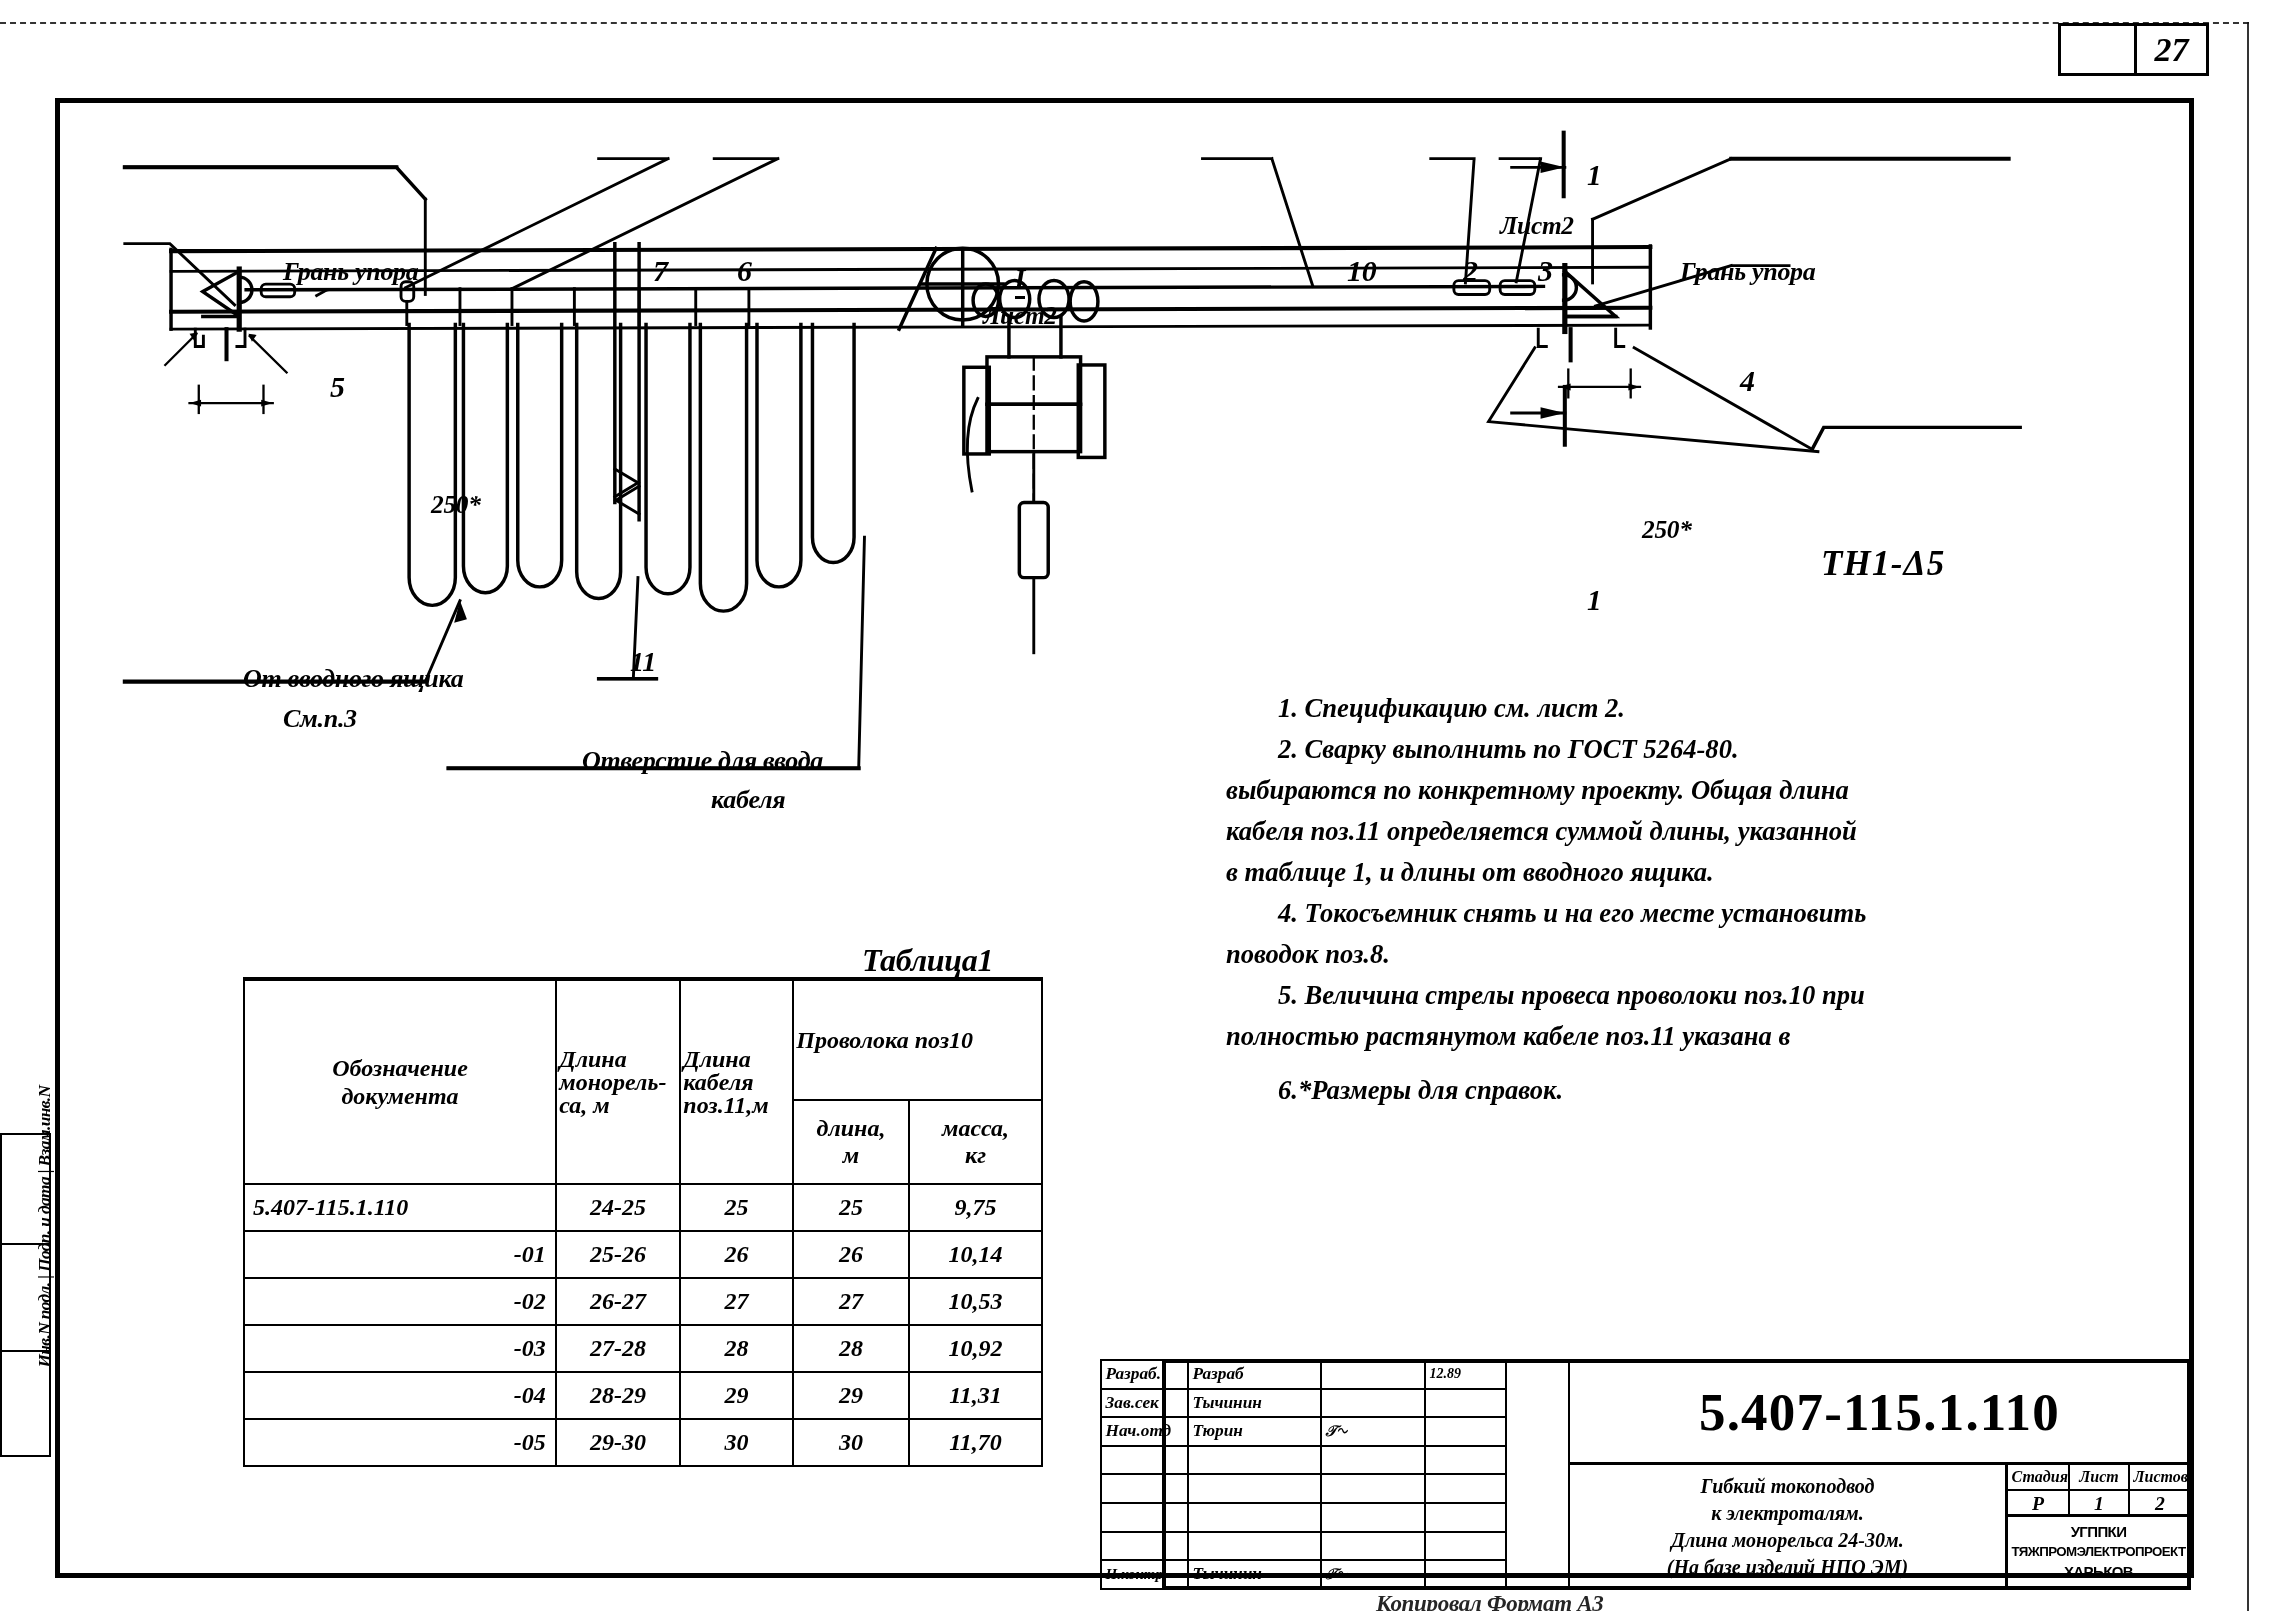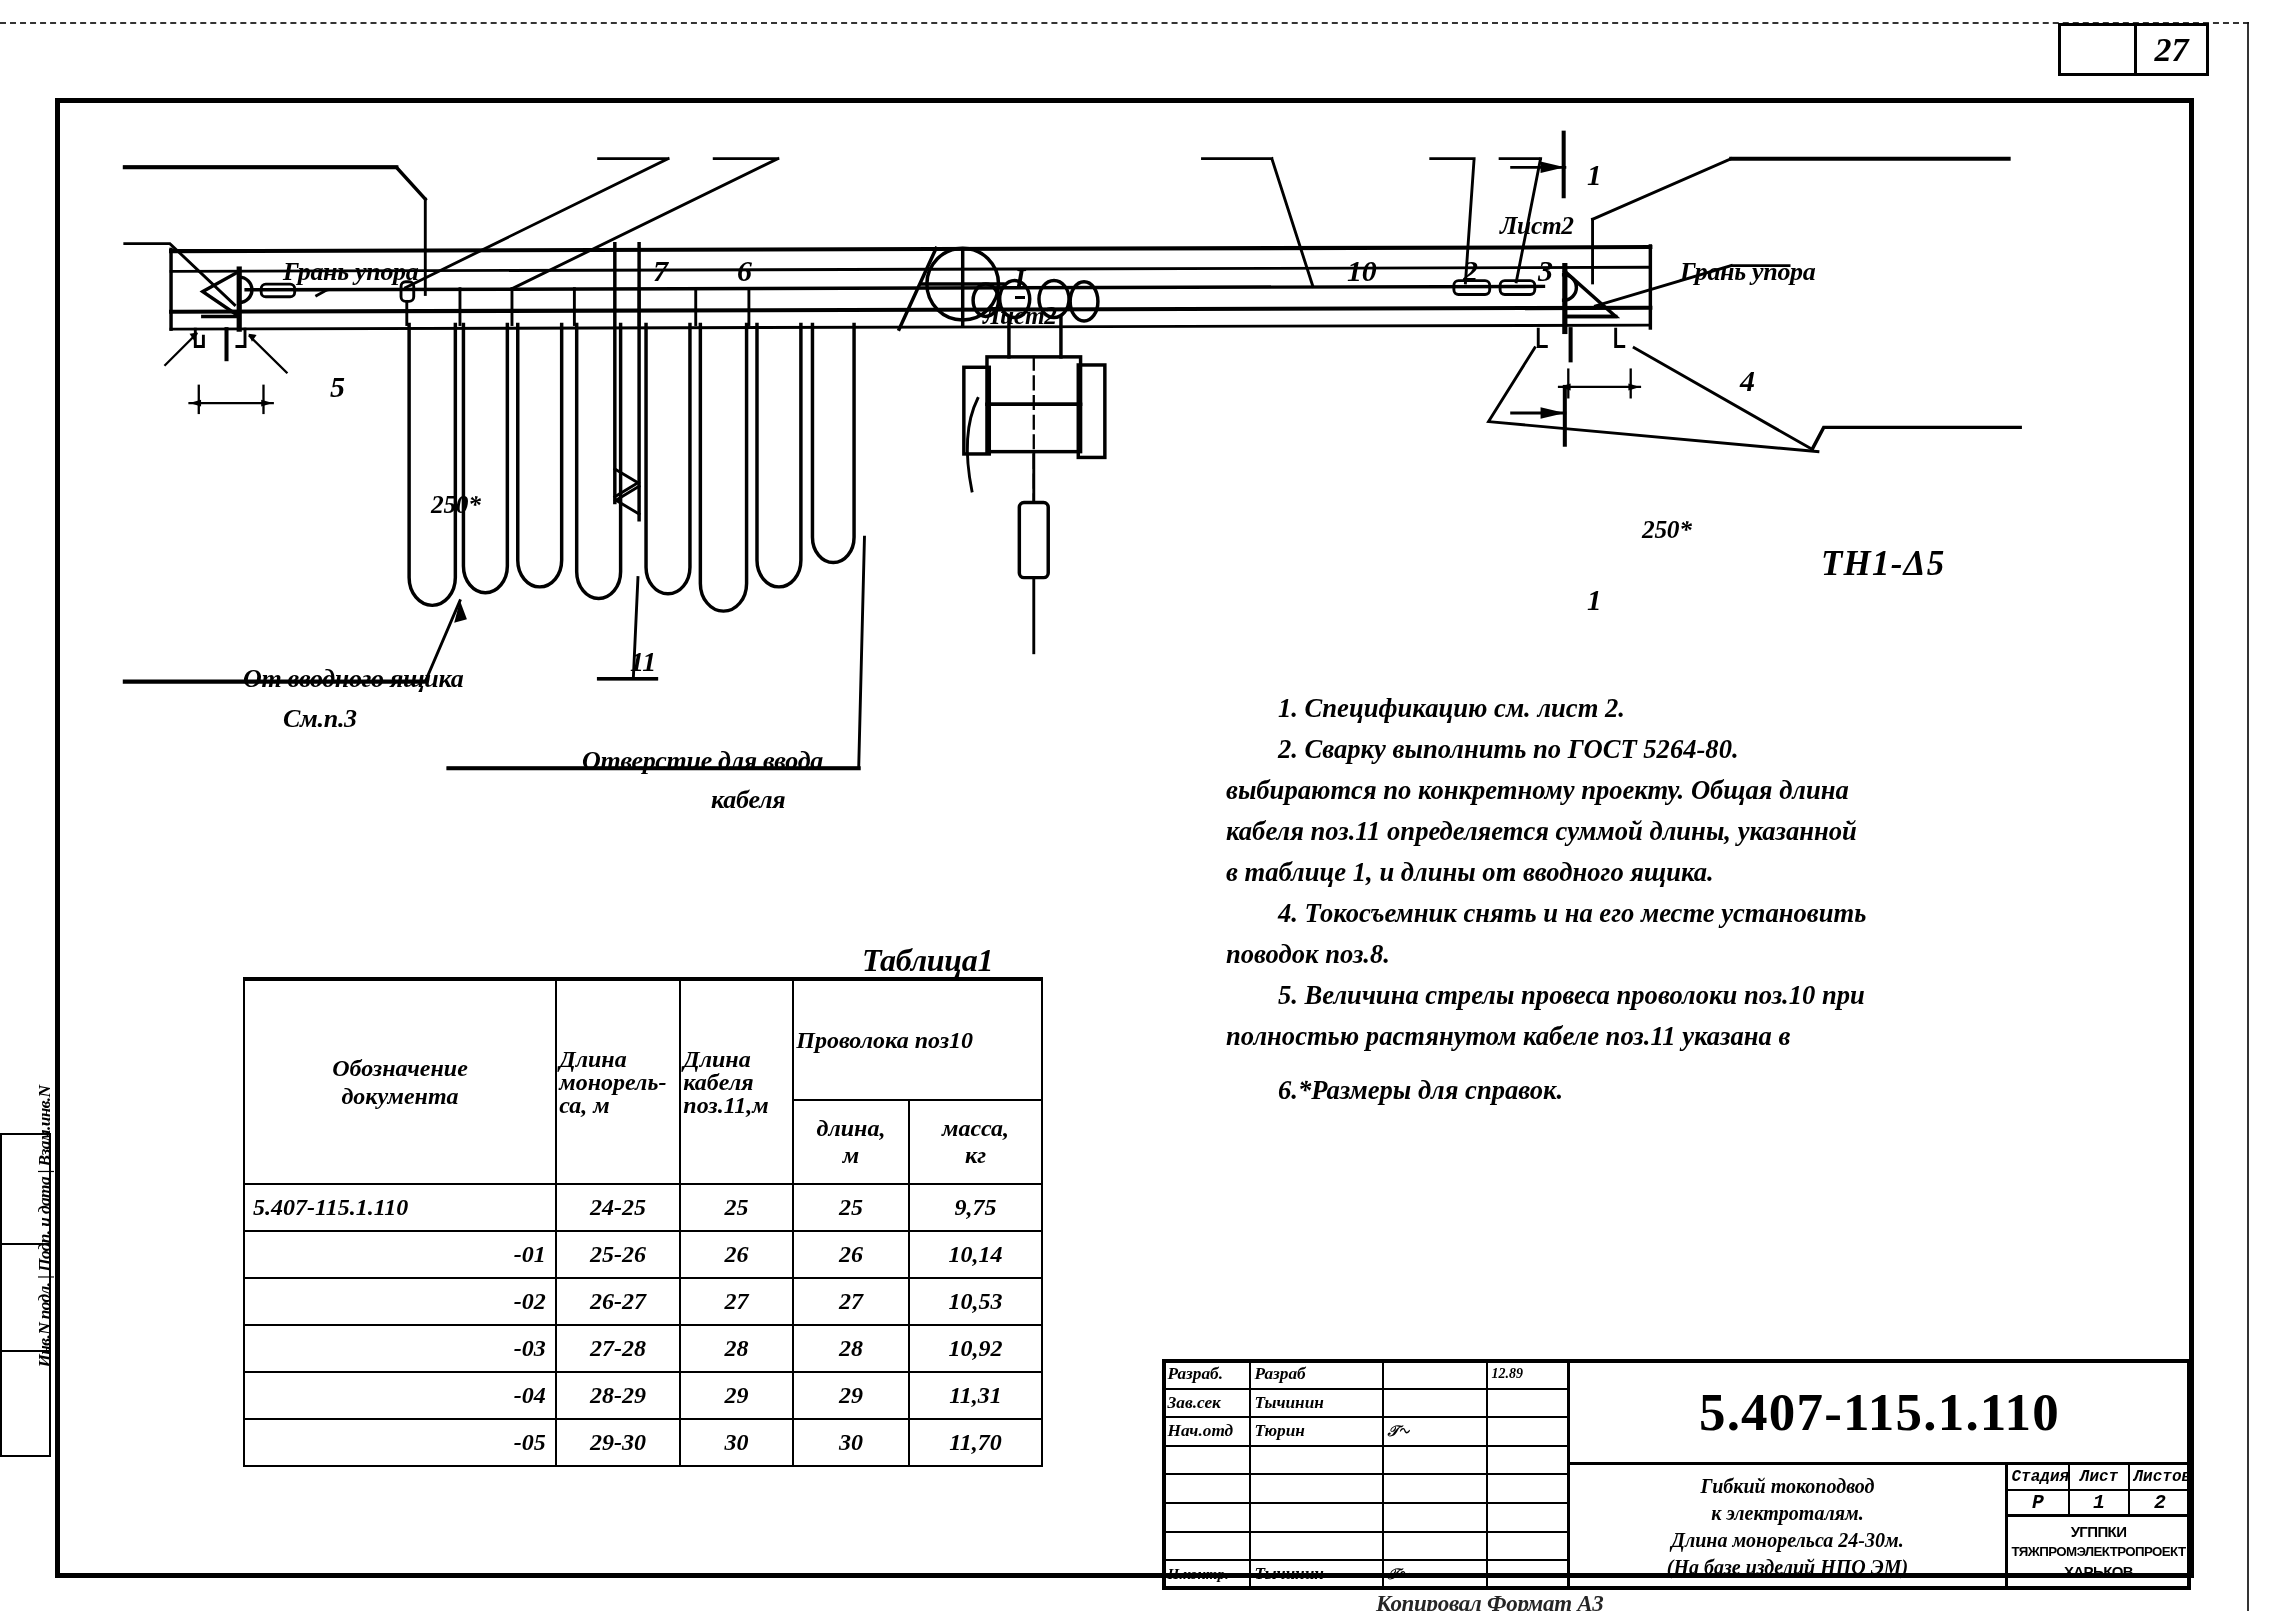--- a/index.html
+++ b/index.html
@@ -91,38 +91,38 @@
   #title-block{
     left:1162px;top:1359px;width:1029px;height:231px;
     border:4px solid #000;box-sizing:border-box;
   }
   .tb-tbl{border-collapse:collapse;table-layout:fixed;}
   .tb-tbl td{
     border:2.3px solid #000;
     font-family:"Liberation Serif",serif;font-style:italic;font-weight:bold;
     font-size:17.3px;padding:0 3.5px;white-space:nowrap;overflow:hidden;
   }
-  #tb-left{left:1162px;top:1359px;width:405px;}
+  #tb-left{left:1100px;top:1359px;width:405px;}
   #tb-left td{height:26.6px;}
   #tb-docnum{
     left:1568px;top:1359px;width:623px;height:105px;
     border:2.9px solid #000;box-sizing:border-box;
     display:flex;align-items:center;justify-content:center;
     font-family:"Liberation Serif",serif;font-weight:bold;font-style:normal;
     font-size:53px;letter-spacing:1.2px;
   }
   #tb-title{
     left:1568px;top:1463px;width:439px;height:127px;
     border:2.9px solid #000;box-sizing:border-box;
     display:flex;flex-direction:column;align-items:center;justify-content:center;
     font-family:"Liberation Serif",serif;font-style:italic;font-weight:bold;
     font-size:20px;line-height:27px;text-align:center;
   }
   #tb-stage{left:2006px;top:1463px;width:185px;}
-  #tb-stage td{height:24px;text-align:center;font-size:16px;font-family:Liberation Mono, monospace;}
+  #tb-stage td{height:24px;text-align:center;font-size:16px;}
   #tb-org{
     left:2006px;top:1514px;width:185px;height:76px;
     border:2.9px solid #000;box-sizing:border-box;
     display:flex;flex-direction:column;align-items:center;justify-content:center;
     font-family:"Liberation Sans",sans-serif;font-weight:bold;font-style:normal;
     font-size:15px;line-height:20px;text-align:center;letter-spacing:-0.6px;
   }
   #tb-footer{
     left:1376px;top:1591px;font-size:23px;opacity:.85;
   }

